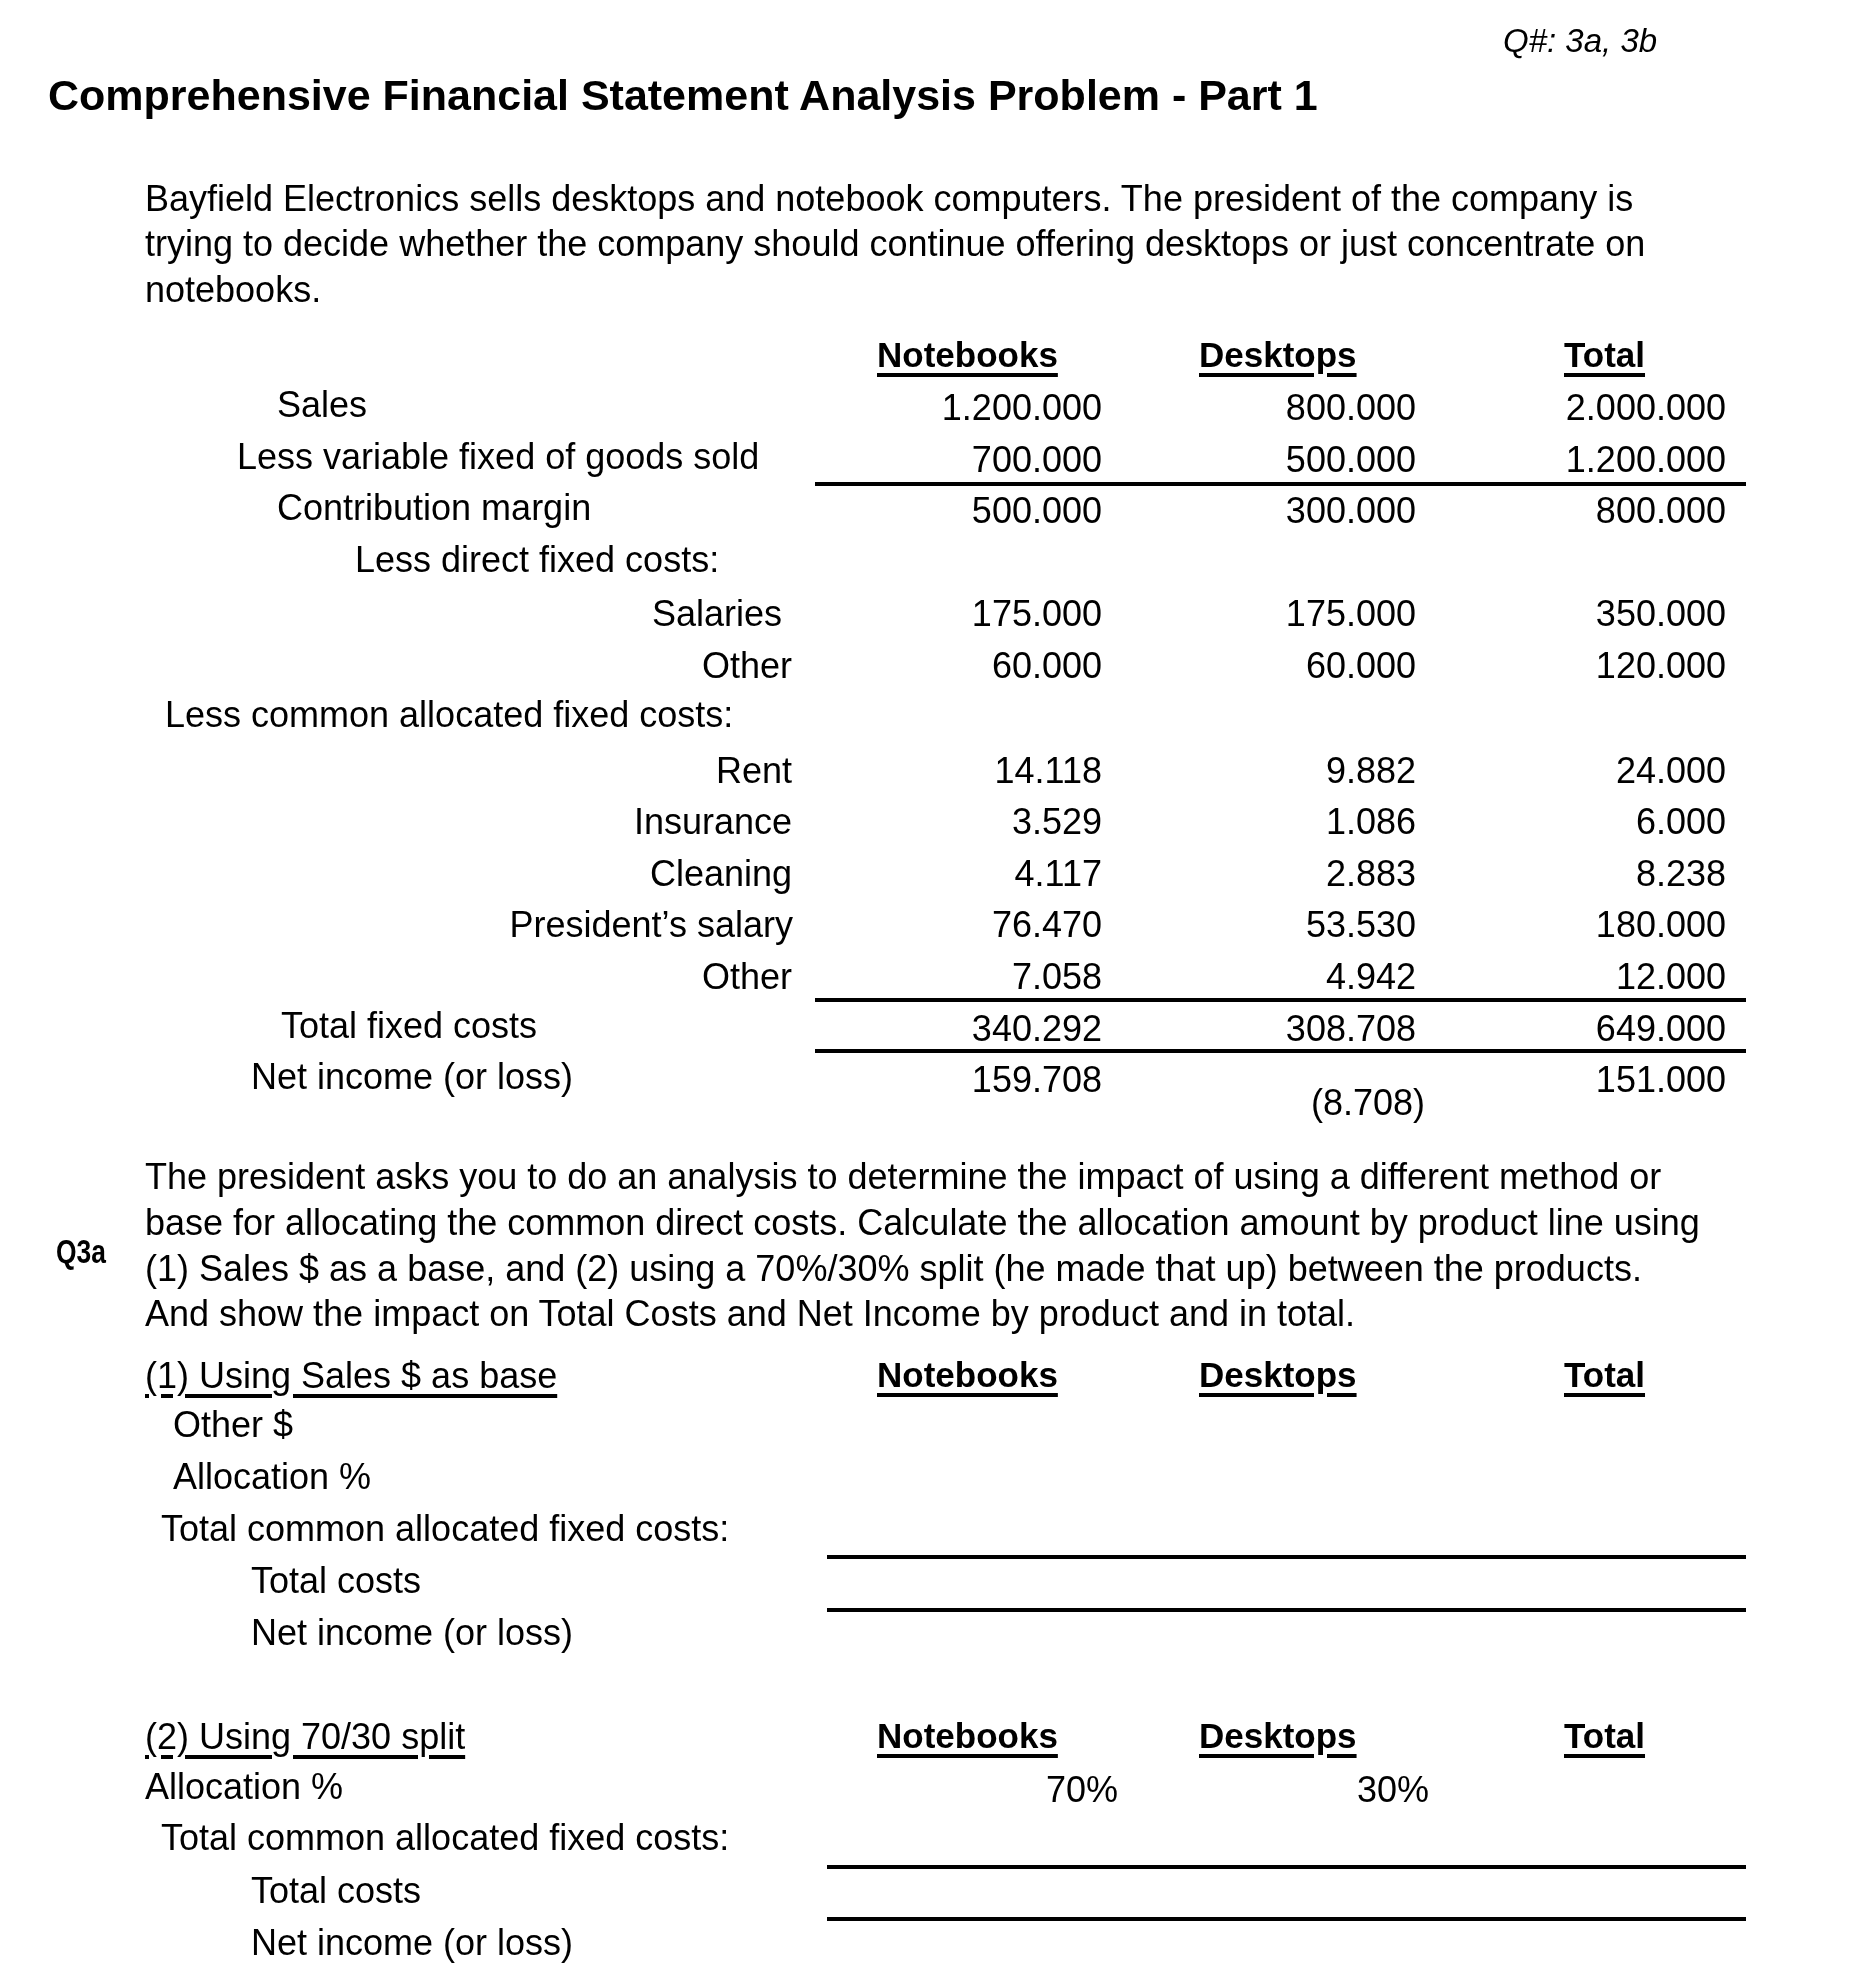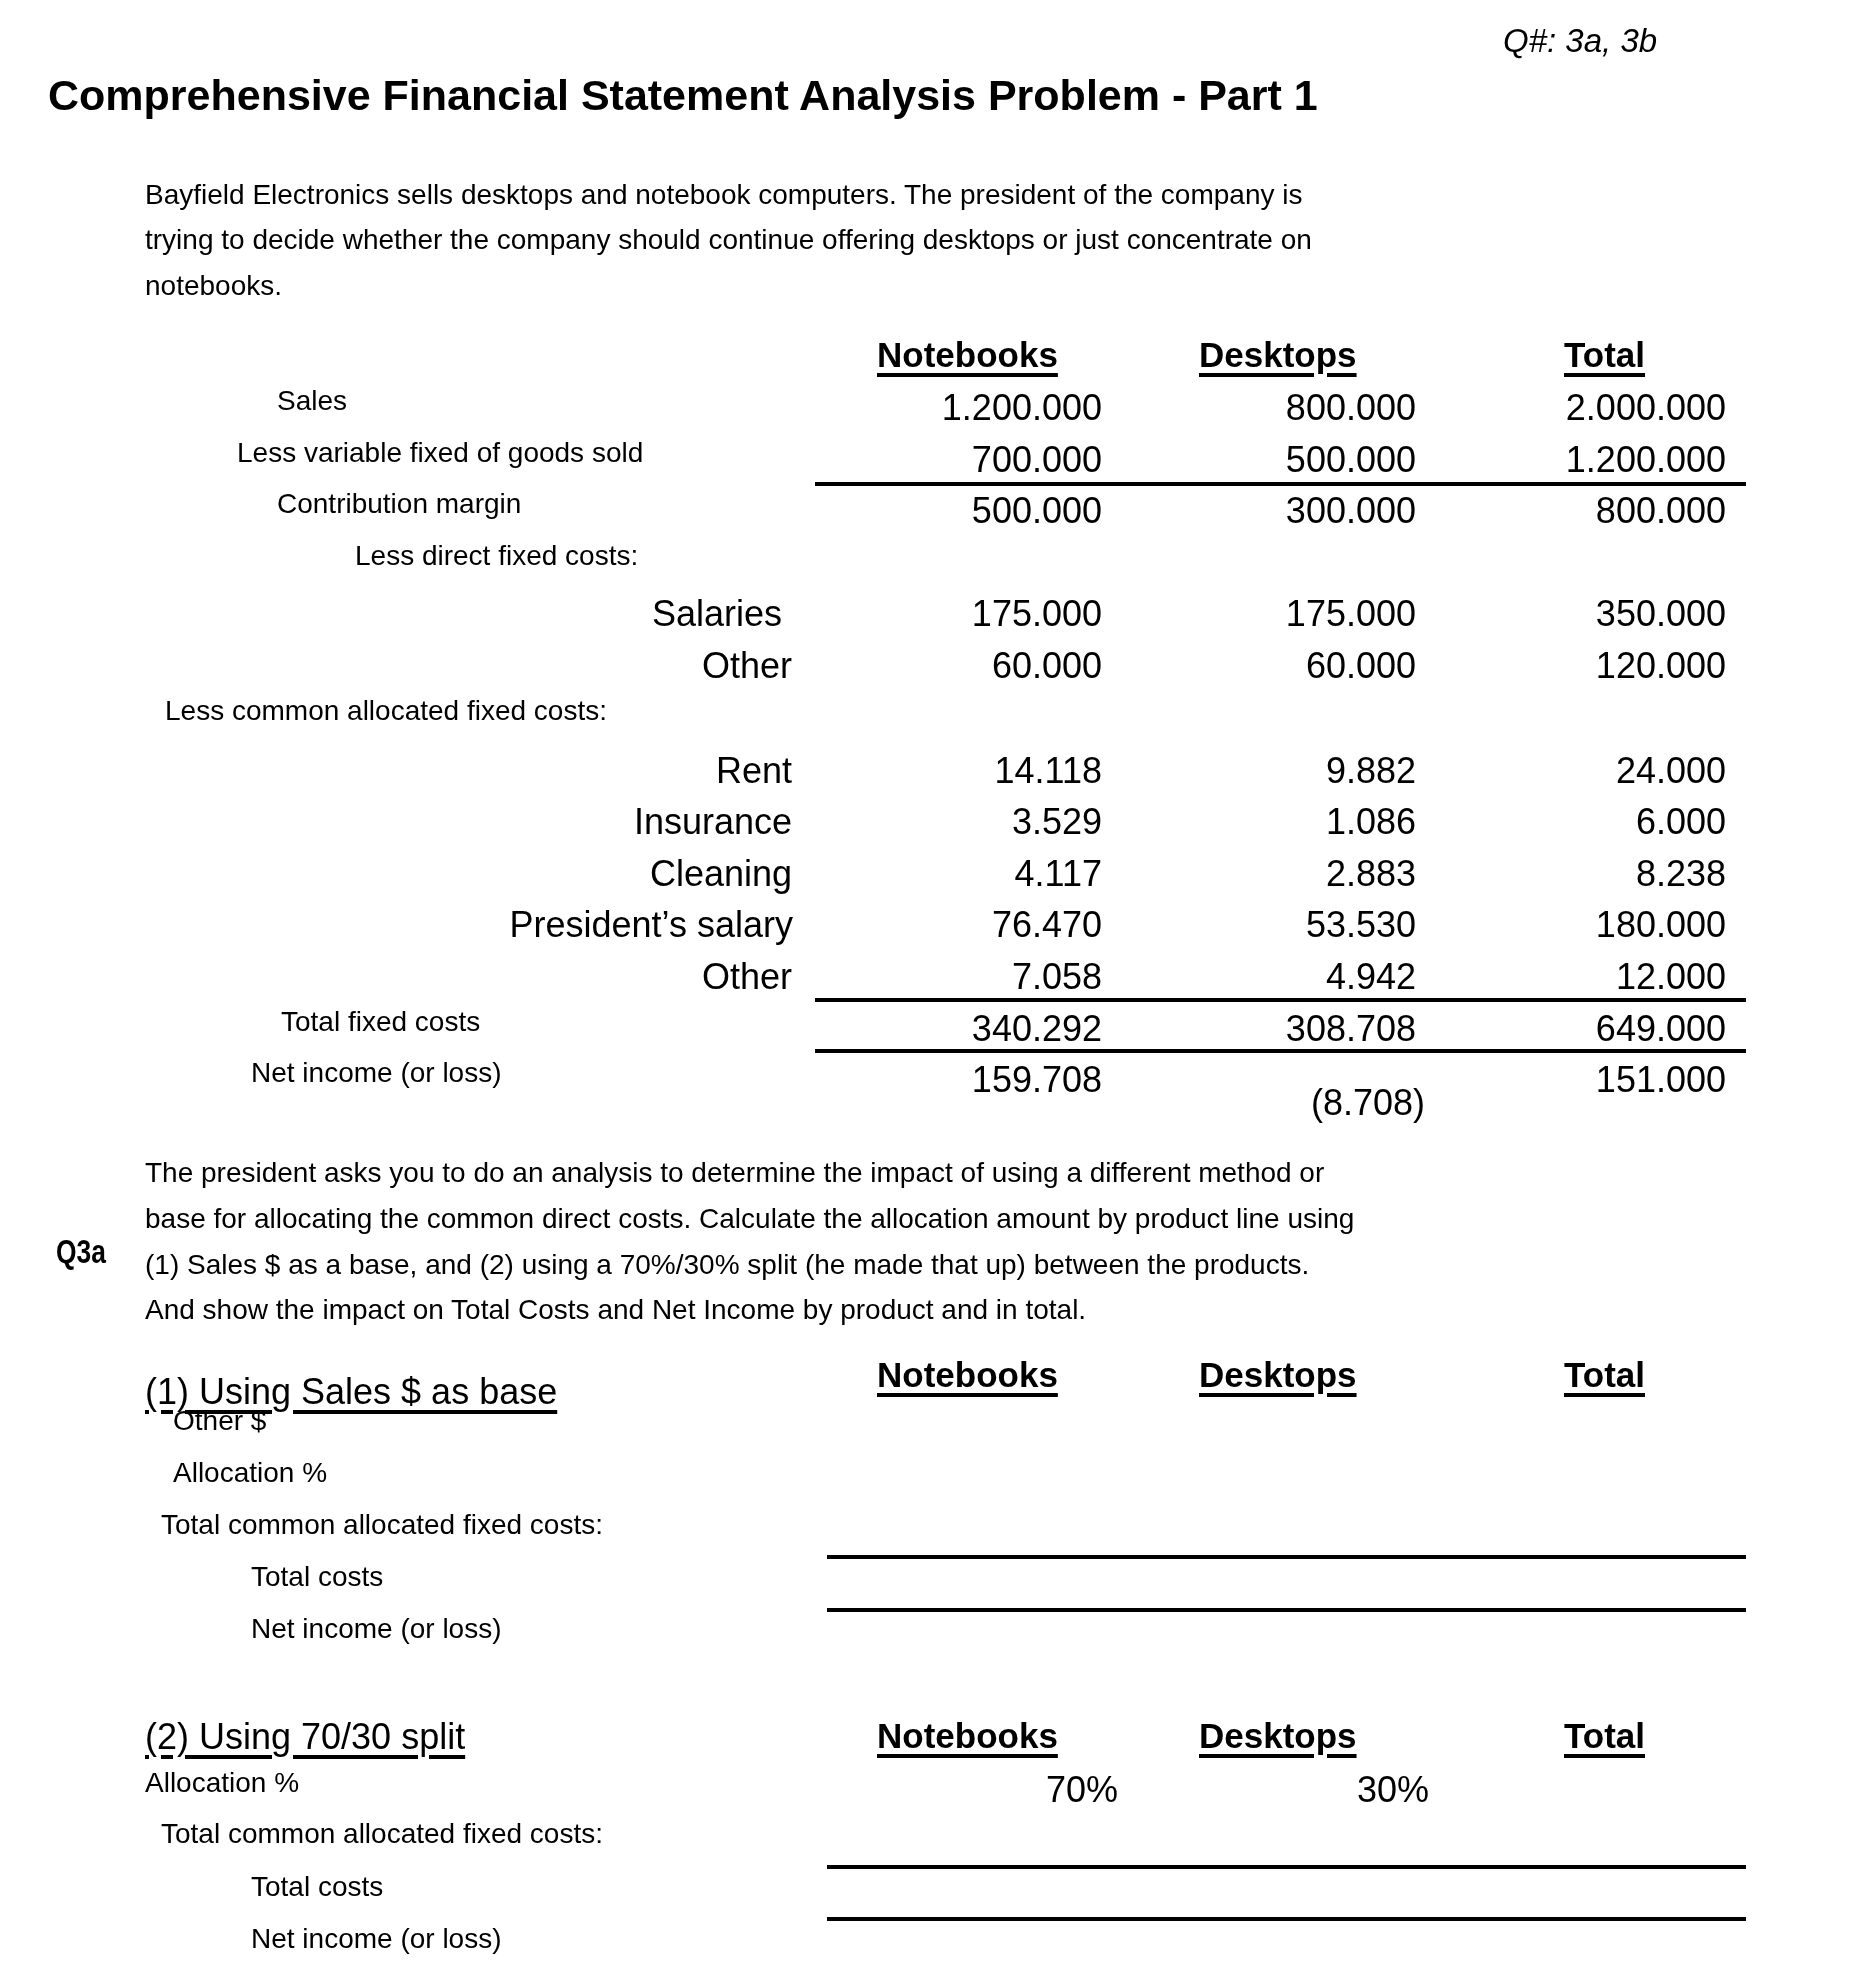--- a/index.html
+++ b/index.html
@@ -1,19 +1,19 @@
 <!DOCTYPE html>
 <html style="font-size:6.4px"><head>
 <meta charset="utf-8">
 <style>
   html, body { margin:0; padding:0; background:#ffffff; }
   body { width:1876px; height:2372px; position:relative; overflow:hidden;
          font-family:"Liberation Sans", sans-serif; color:#000; }
   .abs { position:absolute; white-space:nowrap; }
-  .txt { font-size:28px; line-height:1; }
+  .txt { font-size:36px; line-height:1; }
   .qnum { font-size:33px; font-style:italic; }
   .title { font-size:43px; font-weight:bold; }
   .hdr { font-size:35px; font-weight:bold; text-decoration:underline; text-decoration-thickness:4px; text-underline-offset:5.6px; }
   .sec { font-size:36px; text-decoration:underline; text-decoration-thickness:4px; text-underline-offset:5.6px; }
   .num { font-size:36px; text-align:right; }
   .rule { position:absolute; height:3.6px; background:#000; }
   .qlabel { font-size:33px; font-weight:bold; transform:scaleX(0.8); transform-origin:left; }
 </style>
 </head>
 <body>
@@ -100,21 +100,21 @@
   <div class="abs num" style="left:1497px; width:229px; top:1059px;">151.000</div>
 </div>
 
 <div>
   <div class="abs qlabel" style="left:56px; top:1233px;">Q3a</div>
   <div class="abs txt" style="left:145px; top:1159px;">The president asks you to do an analysis to determine the impact of using a different method or</div>
   <div class="abs txt" style="left:145px; top:1205px;">base for allocating the common direct costs. Calculate the allocation amount by product line using</div>
   <div class="abs txt" style="left:145px; top:1251px;">(1) Sales $ as a base, and (2) using a 70%/30% split (he made that up) between the products.</div>
   <div class="abs txt" style="left:145px; top:1296px;">And show the impact on Total Costs and Net Income by product and in total.</div>
 
-  <div class="abs sec" style="left:145px; top:1355px;margin-top:16px;">(1) Using Sales $ as base</div>
+  <div class="abs sec" style="left:145px; top:1355px;">(1) Using Sales $ as base</div>
   <div class="abs hdr" style="left:877px; top:1355px;">Notebooks</div>
   <div class="abs hdr" style="left:1199px; top:1355px;">Desktops</div>
   <div class="abs hdr" style="left:1564px; top:1355px;">Total</div>
 
   <div class="abs txt" style="left:173px; top:1407px;">Other $</div>
   <div class="abs txt" style="left:173px; top:1459px;">Allocation %</div>
   <div class="abs txt" style="left:161px; top:1511px;">Total common allocated fixed costs:</div>
   <div class="rule" style="left:827px; width:919px; top:1555px;"></div>
   <div class="abs txt" style="left:251px; top:1563px;">Total costs</div>
   <div class="rule" style="left:827px; width:919px; top:1608px;"></div>

